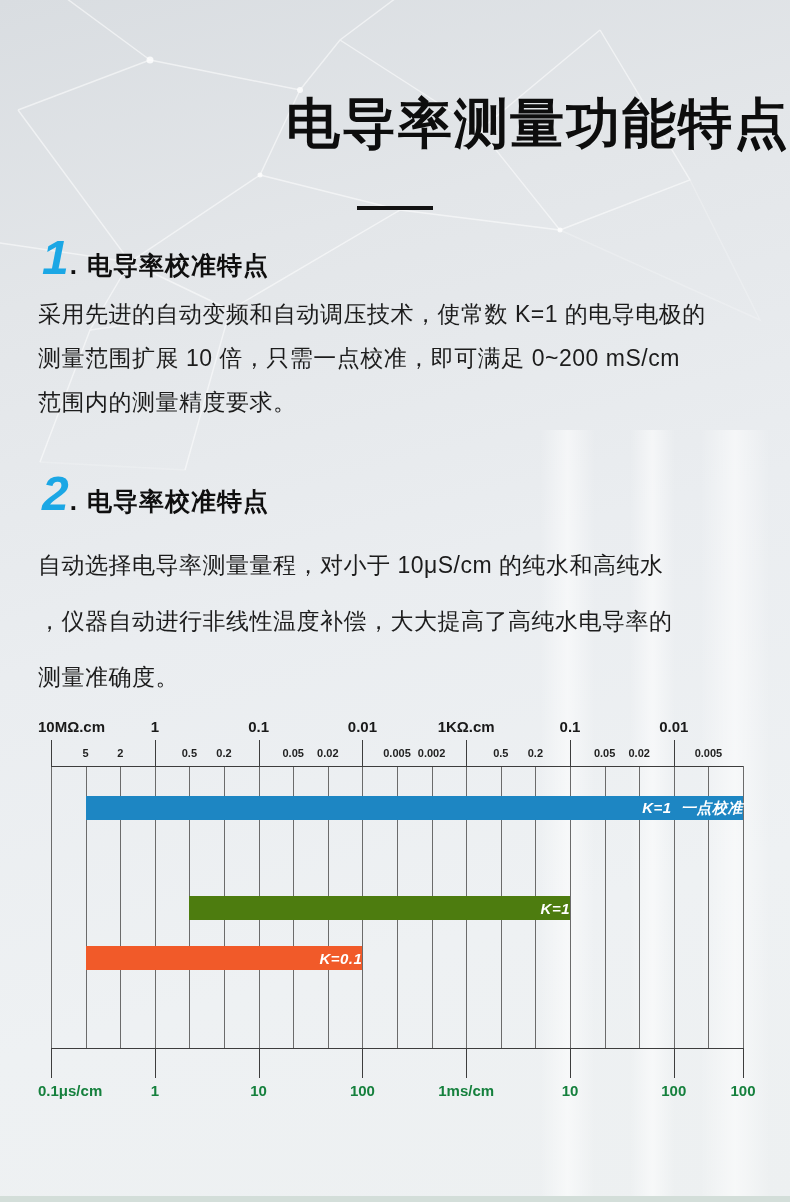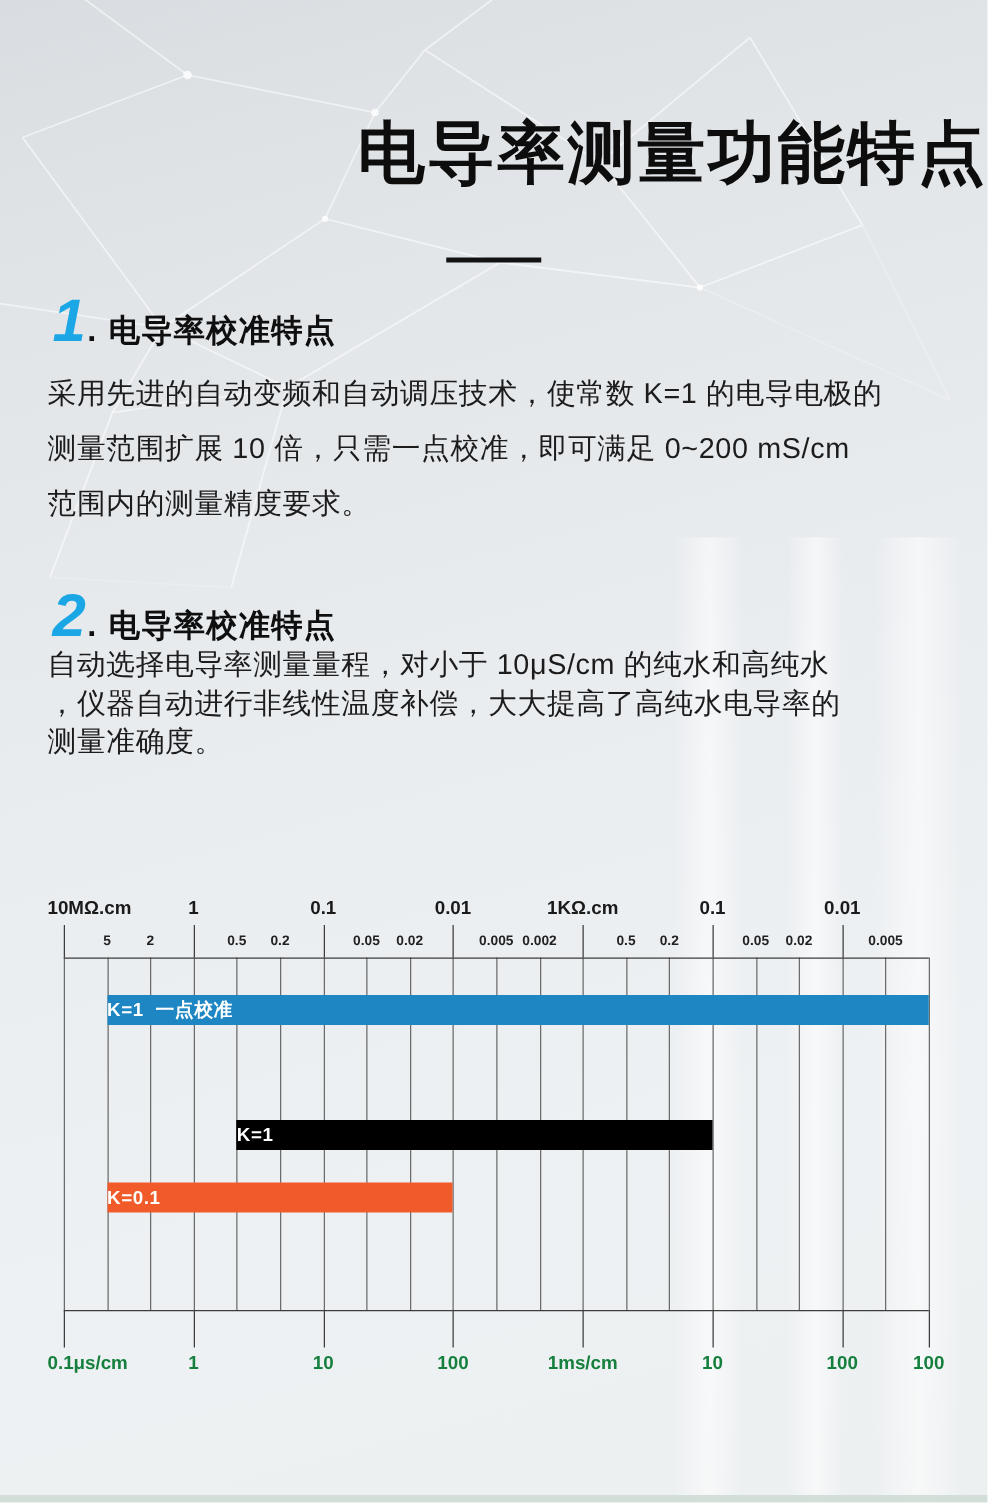--- a/index.html
+++ b/index.html
@@ -24,34 +24,34 @@
   .sec-head .dot{font-size:26px;font-weight:900;color:#0f0f0f;margin-left:3px;}
   .sec-head .head{font-size:25px;font-weight:900;color:#0f0f0f;margin-left:10px;letter-spacing:1px;}
   #sec1-head{top:232px;}
   #sec2-head{top:468px;}
 
   .para{
     position:absolute;left:38px;width:716px;color:#1c1c1c;
     font-size:23px;white-space:pre-line;letter-spacing:.5px;
   }
   #para1{top:292px;line-height:44px;}
-  #para2{top:516px;line-height:31px;}
+  #para2{top:537px;line-height:56px;}
 
   .chart{position:absolute;left:0;top:714px;width:790px;height:420px;}
   .chart .gridline{position:absolute;width:1px;background:#6b6b6b;}
   .chart .ruler{position:absolute;height:1px;background:#3d3d3d;}
   .chart .tick{position:absolute;width:1px;background:#3d3d3d;}
   .chart .maj-label{position:absolute;top:4px;height:20px;font-size:15px;font-weight:bold;
     color:#1a1a1a;transform:translateX(-50%);white-space:nowrap;}
   .chart .min-label{position:absolute;top:33px;height:16px;font-size:11px;font-weight:bold;
     color:#222;transform:translateX(-50%);white-space:nowrap;}
   .chart .bot-label{position:absolute;top:368px;height:20px;font-size:15px;font-weight:bold;
     color:#15803d;transform:translateX(-50%);white-space:nowrap;}
   .chart .no-center{transform:none;}
-  .chart .bar{position:absolute;height:24px;display:flex;align-items:center;justify-content:flex-start;}
+  .chart .bar{position:absolute;height:24px;display:flex;align-items:center;justify-content:flex-end;font-style:italic;}
   .chart .bar span{color:#ffffff;font-size:15px;font-weight:bold;white-space:pre;letter-spacing:.5px;}
 </style>
 </head>
 <body>
 
 <svg class="plexus" width="790" height="700" viewBox="0 0 790 700">
   <g stroke="#ffffff" stroke-width="1.4" fill="none" opacity="0.55">
     <path d="M55,-10 L150,60 L18,110"></path>
     <path d="M150,60 L300,90 L340,40 L420,-20"></path>
     <path d="M300,90 L260,175 L130,262 L18,110"></path>
@@ -163,21 +163,21 @@
     <div class="bot-label" style="left: 466.2px;">1ms/cm</div>
     <div class="tick" style="left: 570px; top: 334px; height: 30px;"></div>
     <div class="bot-label" style="left: 570px;">10</div>
     <div class="tick" style="left: 673.8px; top: 334px; height: 30px;"></div>
     <div class="bot-label" style="left: 673.8px;">100</div>
     <div class="tick" style="left: 743px; top: 334px; height: 30px;"></div>
     <div class="bot-label" style="left: 743px;">100</div>
     <div class="bar" style="left: 85.6px; width: 657.4px; top: 82px; height: 24px; background: rgb(29, 134, 195);">
       <span>K=1  一点校准</span>
     </div>
-    <div class="bar" style="left: 189.4px; width: 380.6px; top: 182px; height: 24px; background: #000000;">
+    <div class="bar" style="left: 189.4px; width: 380.6px; top: 182px; height: 24px; background: #4d7c0f;">
       <span>K=1</span>
     </div>
     <div class="bar" style="left: 85.6px; width: 276.8px; top: 232px; height: 24px; background: rgb(241, 90, 41);">
       <span>K=0.1</span>
     </div>
   </div>
 
 <div class="bottom-strip"></div>
 
 </body></html>

